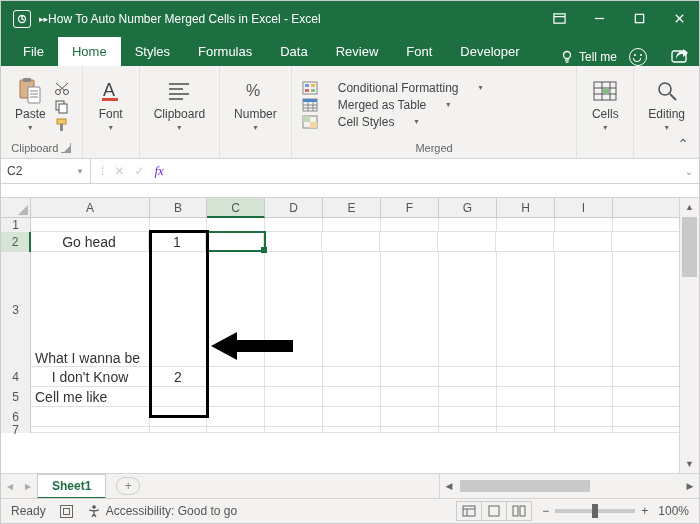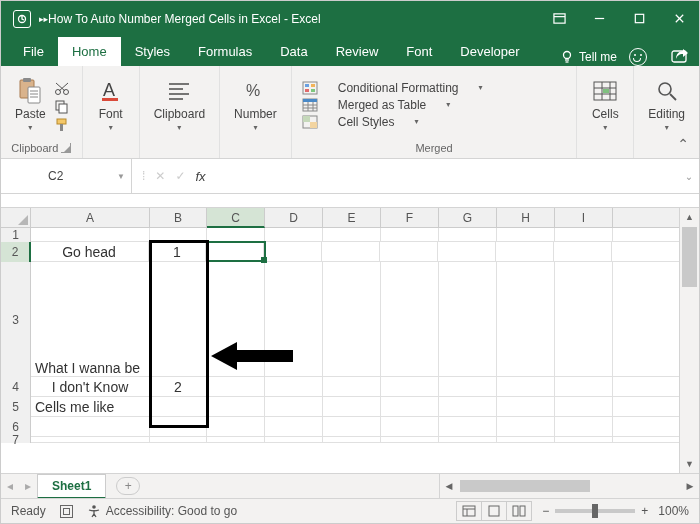--- a/index.html
+++ b/index.html
@@ -36,25 +36,25 @@
 .drop-caret{font-size:8px;color:#666;}
 .paste-grid{display:flex;gap:4px;}
 .paste-side{display:flex;flex-direction:column;gap:4px;padding-top:4px;}
 .paste-side .sm{width:18px;height:14px;}
 .styles-col{display:flex;flex-direction:column;gap:3px;align-items:flex-start;font-size:12px;color:#444;}
 .styles-row{display:flex;align-items:center;gap:20px;}
 .ribbon-collapse{position:absolute;right:10px;bottom:6px;font-size:14px;color:#666;}
 .dlauncher{width:10px;height:10px;border:1px solid #999;border-top:none;border-left:none;position:relative;}
 .dlauncher:after{content:"";position:absolute;right:0;bottom:0;border:3px solid transparent;border-right-color:#999;border-bottom-color:#999;}
 
-.fbar{height:35px;border-bottom:1px solid #d4d4d4;display:flex;align-items:center;font-size:12px;color:#444;background:#fff;padding-left:41px;}
+.fbar{height:25px;border-bottom:1px solid #d4d4d4;display:flex;align-items:center;font-size:12px;color:#444;background:#fff;}
 .namebox{width:90px;height:100%;border-right:1px solid #d4d4d4;padding:0 6px;display:flex;align-items:center;justify-content:space-between;}
 .nb-caret{font-size:8px;color:#999;}
 .fx-btns{display:flex;align-items:center;gap:10px;padding:0 10px;color:#bbb;}
-.fx-label{font-style:italic;font-family:Liberation Sans, sans-serif;font-size:13px;color:#404040;}
+.fx-label{font-style:italic;font-family:Liberation Serif, serif;font-size:13px;color:#6d28d9;}
 .formula-input{flex:1;height:100%;padding:0 6px;}
 .fbar-expand{width:20px;text-align:center;color:#999;font-size:10px;}
 .spacer{height:14px;background:#fff;border-bottom:1px solid #d4d4d4;}
 
 .grid-wrap{flex:1;display:flex;flex-direction:column;overflow:hidden;background:#fff;position:relative;}
 .col-headers{display:flex;height:20px;background:#f0f0f0;border-bottom:1px solid #ccc;}
 .corner{width:30px;border-right:1px solid #ccc;background:#f0f0f0;position:relative;}
 .corner:after{content:"";position:absolute;right:2px;bottom:2px;border:5px solid transparent;border-right-color:#b7b7b7;border-bottom-color:#b7b7b7;}
 .colh{border-right:1px solid #ccc;text-align:center;font-size:12px;color:#555;line-height:20px;}
 .colh.A{width:119px;}.colh.B{width:57px;}.colh.C{width:58px;background:#d5e4d5;border-bottom:2px solid #1d6f42;margin-bottom:-1px;}
@@ -420,21 +420,21 @@
           <div class="cell C"></div>
           <div class="cell rest"></div>
           <div class="cell rest"></div>
           <div class="cell rest"></div>
           <div class="cell rest"></div>
           <div class="cell rest"></div>
           <div class="cell rest"></div>
         </div>
       <div class="row r5">
           <div class="rowh">5</div>
-          <div class="cell A">Cells me like</div>
+          <div class="cell A">Cell me like</div>
           <div class="cell B"></div>
           <div class="cell C"></div>
           <div class="cell rest"></div>
           <div class="cell rest"></div>
           <div class="cell rest"></div>
           <div class="cell rest"></div>
           <div class="cell rest"></div>
           <div class="cell rest"></div>
         </div>
       <div class="row r6">

